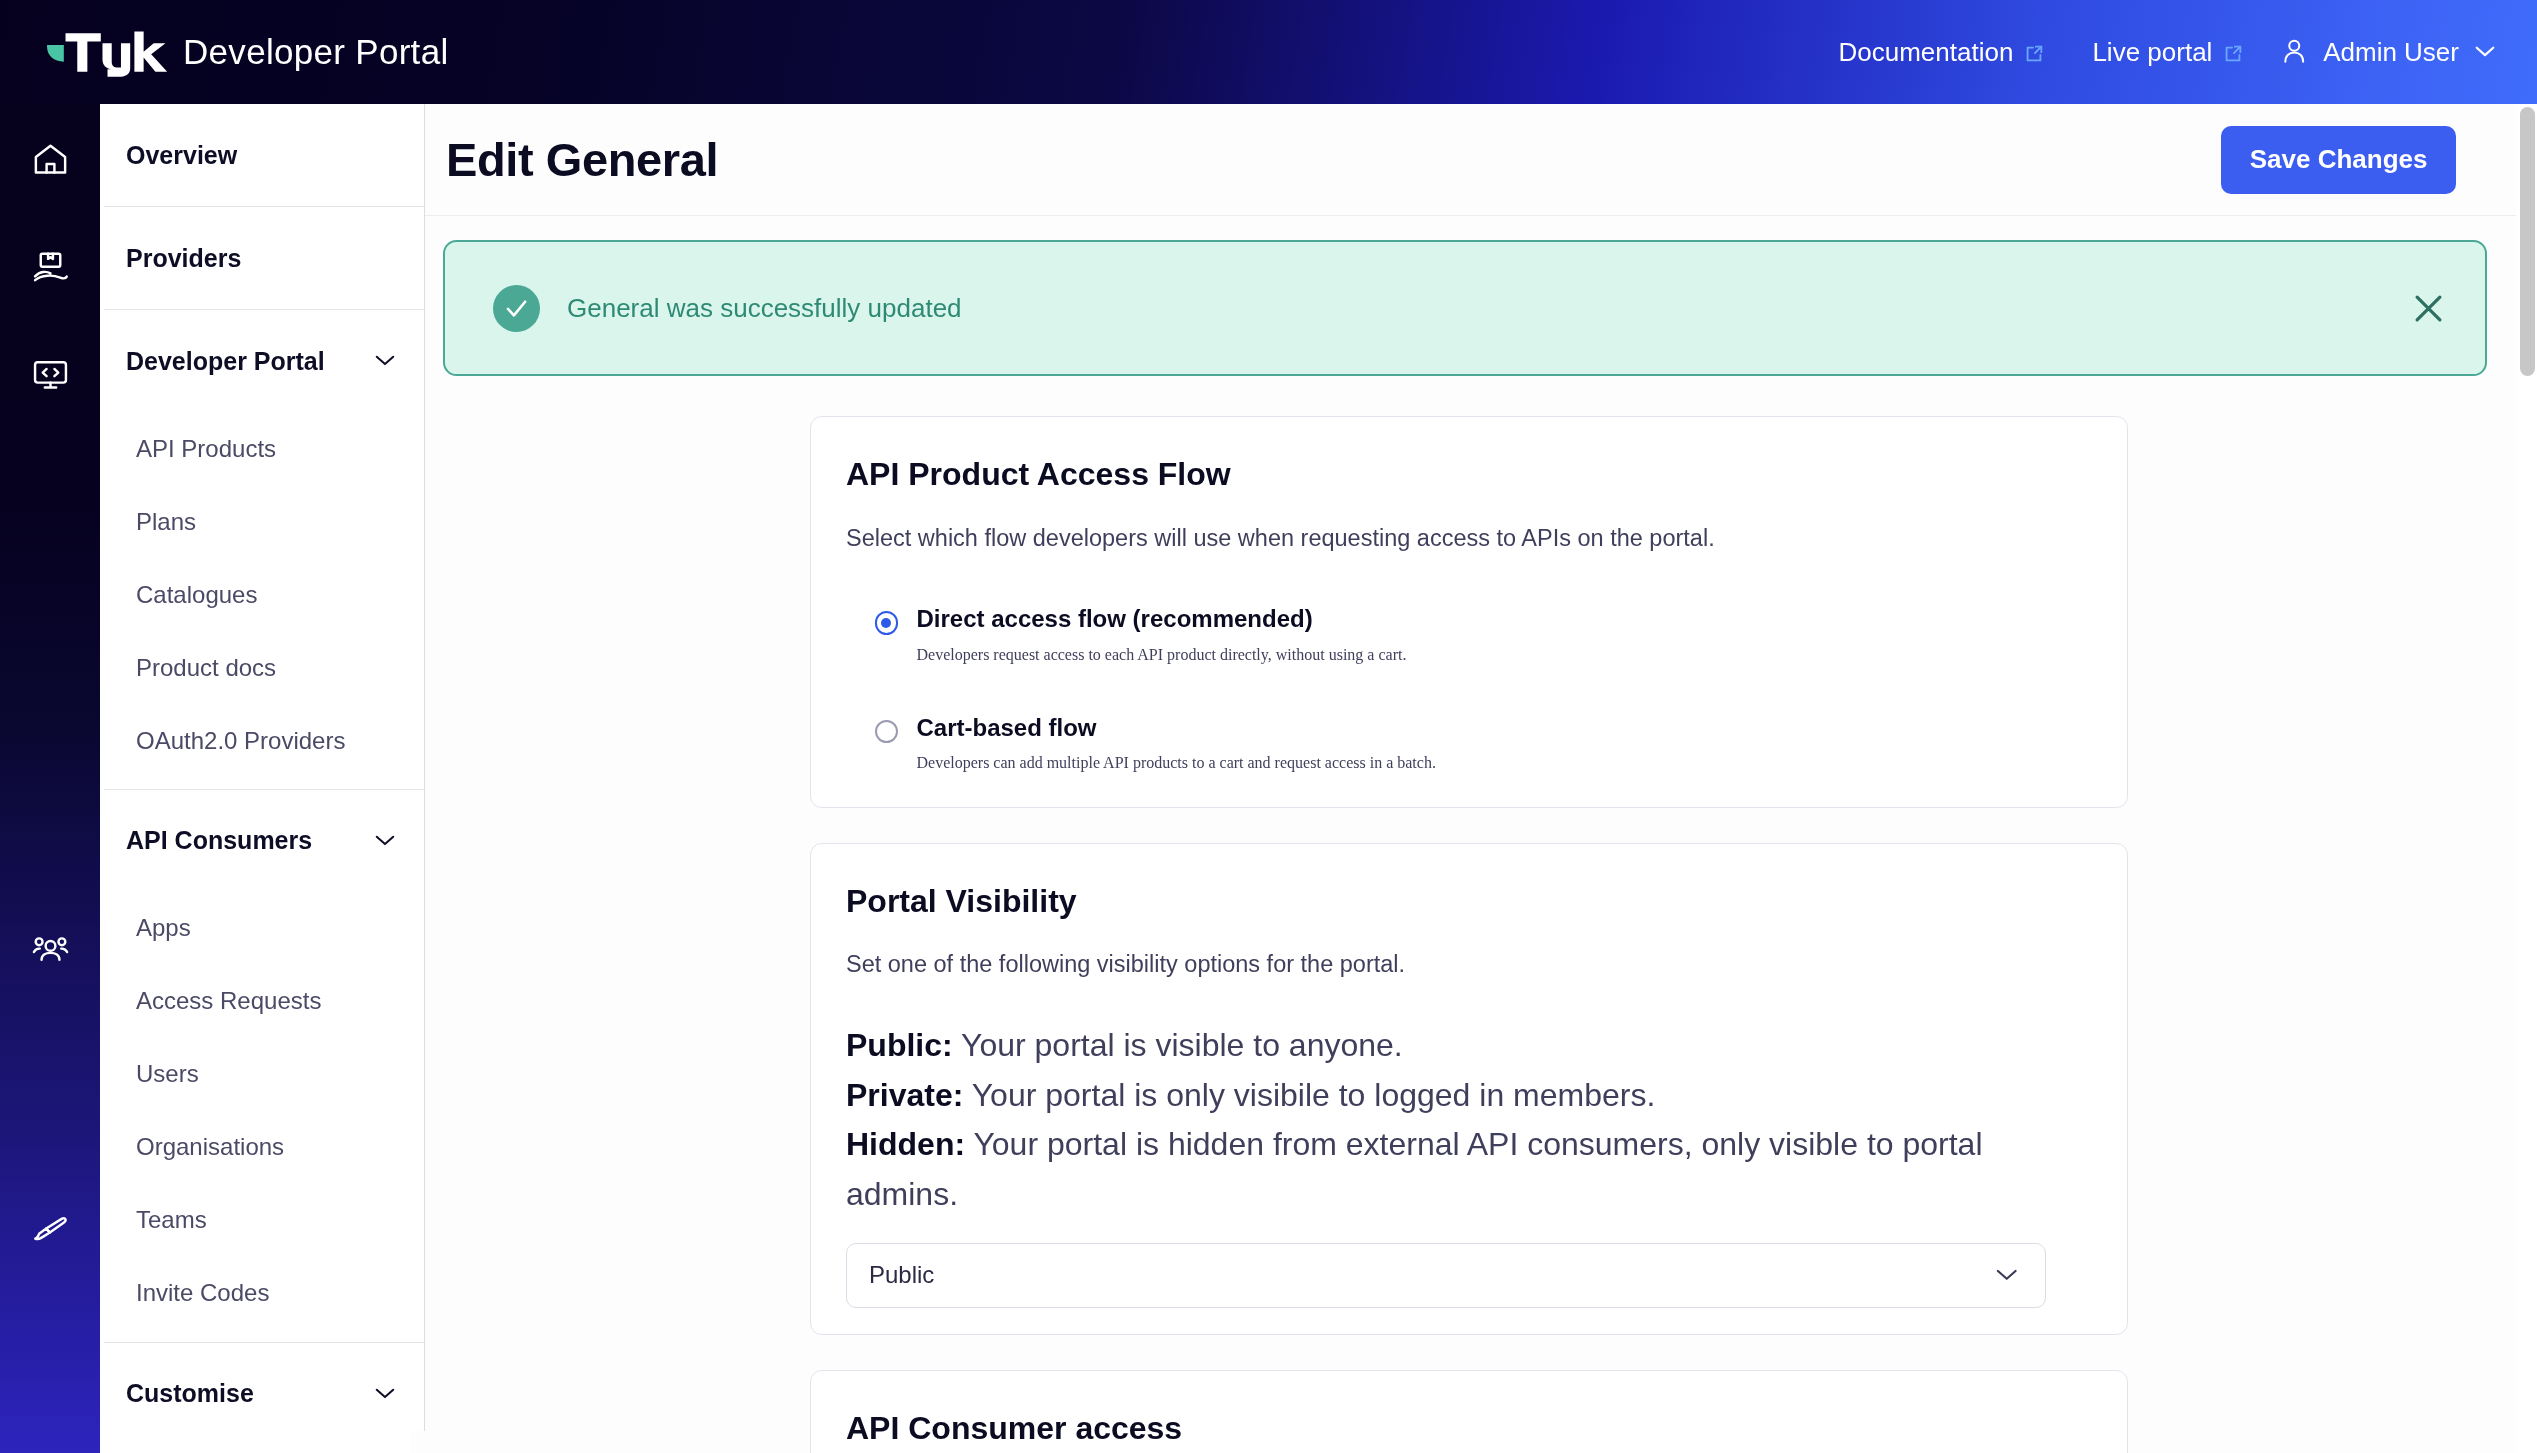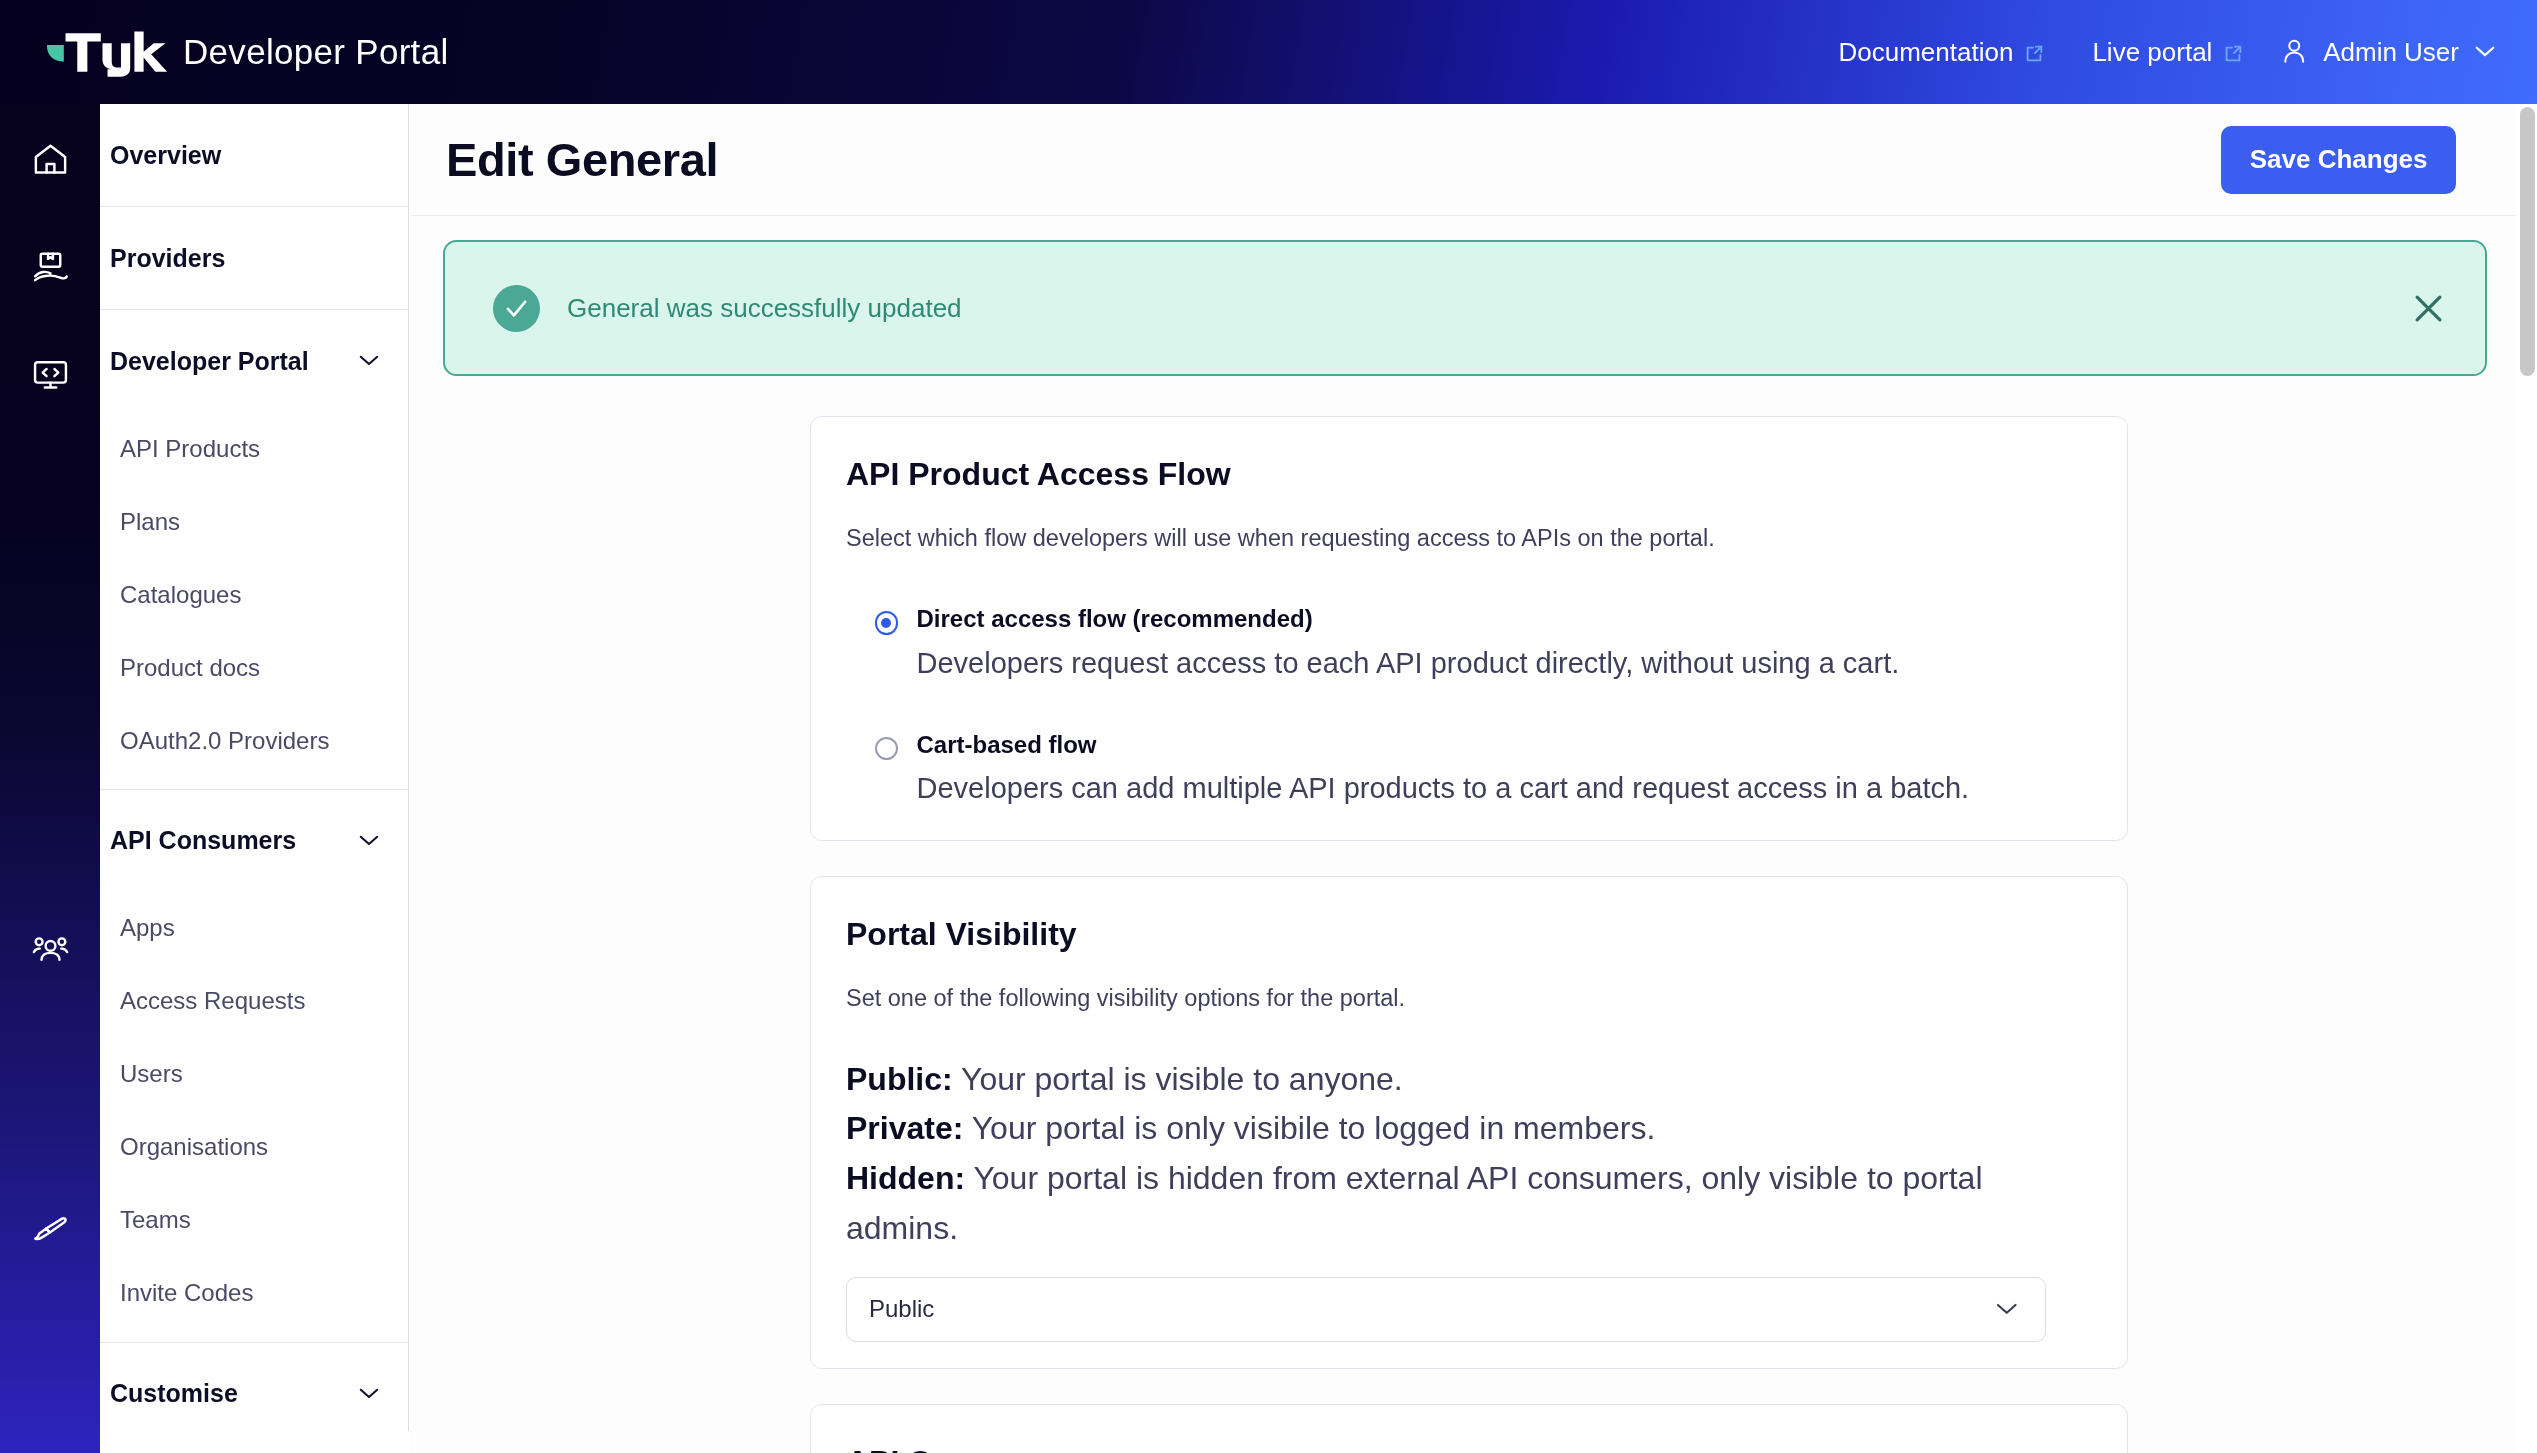--- a/index.html
+++ b/index.html
@@ -49,21 +49,21 @@
   }
   .rail-icon {
     position: absolute; left: 0; width: 100px;
     display: flex; align-items: center; justify-content: center;
     cursor: pointer;
   }
   .rail-icon svg { width: 39px; height: 39px; }
 
   
   .subnav {
-    position: absolute; left: 88px; top: 104px; width: 321px; height: 1327px;
+    position: absolute; left: 104px; top: 104px; width: 321px; height: 1327px;
     background: #ffffff; border-right: 1.7px solid #dcdce3;
     overflow: hidden; z-index: 15;
   }
   .nav-group { border-bottom: 1.7px solid #e4e4ea; }
   .nav-group:last-child { border-bottom: none; }
   .nav-top {
     display: flex; align-items: center; justify-content: space-between;
     padding: 0 28.5px 0 22px; height: 102px; cursor: pointer;
   }
   .nav-top .label { font-size: 25px; font-weight: 700; color: #0d0d26; }
@@ -132,21 +132,21 @@
     width: 23.5px; height: 23.5px; border-radius: 50%;
     border: 2.5px solid #9a9ab0; background: #fff; flex: none; margin-top: 5px;
     position: relative;
   }
   .radio-dot.on { border-color: #2f5ae8; }
   .radio-dot.on::after {
     content: ""; position: absolute; left: 4.2px; top: 4.2px;
     width: 10px; height: 10px; border-radius: 50%; background: #2f5ae8;
   }
   .radio-label { font-size: 24px; font-weight: 700; color: #0b0b22; line-height: 1.1; }
-  .radio-sub { font-size: 29px; color: #3f3f5c; margin-top: 10px; padding-left: 42px; line-height: 1.3; }
+  .radio-sub { font-size: 16px; color: #3f3f5c; margin-top: 10px; padding-left: 42px; line-height: 1.3; font-family: Liberation Serif, serif; }
 
   .vis-lines { margin-top: 40px; }
   .vis-line { font-size: 32px; color: #3f3f5c; line-height: 1.55; }
   .vis-line b { color: #0b0b22; font-weight: 700; }
 
   .select-wrap { margin-top: 23.5px; position: relative; }
   .select-box {
     width: 1200px; height: 65px; border: 1.7px solid #dcdce6; border-radius: 10px;
     background: #ffffff; display: flex; align-items: center; justify-content: space-between;
     padding: 0 27px 0 22px; cursor: pointer;

